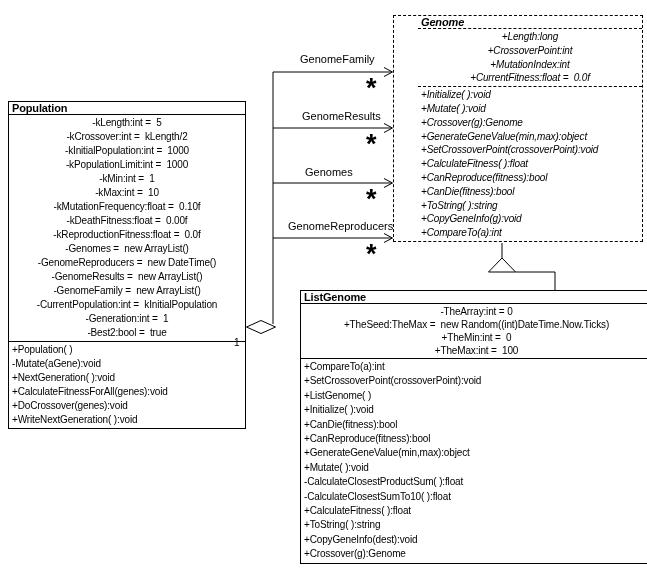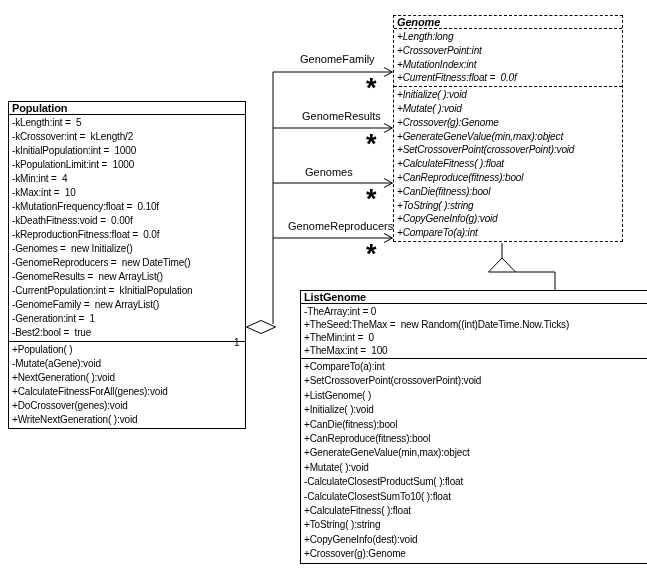--- a/index.html
+++ b/index.html
@@ -19,25 +19,25 @@
   .cls {
     position:absolute; background:#fff; border:1px solid #000;
     font-size:10px; letter-spacing:-0.15px;
   }
   .cls header {
     font-weight:bold; font-size:11px; line-height:12px; padding:0 3px;
     border-bottom:1px solid #000; white-space:pre;
   }
   .rows { list-style:none; padding:1px 3px; }
   .row  { line-height:14px; white-space:pre; }
-  .attrs { border-bottom:1px solid #000; }
+  .attrs { border-bottom:1px solid #000;text-align:center; }
 
   #population { left:8px; top:81px; width:238px;margin-top:20px; }
 
-  #genome { left:393px; top:15px; width:230px; border-style:dashed; }
+  #genome { left:393px; top:15px; width:250px; border-style:dashed;padding-left:24px; }
   #genome header { border-bottom-style:dashed; font-style:italic; }
   #genome .attrs { border-bottom-style:dashed; }
   #genome .row { font-style:italic; line-height:13.8px; }
 
   #listgenome { left:300px; top:290px; width:353px; }
   #listgenome .attrs .row { line-height:13px; }
   #listgenome .methods .row { line-height:14.4px; }
 </style>
 </head>
 <body>
@@ -45,30 +45,30 @@
 <div class="diagram">
 
   <section class="cls" id="population">
     <header>Population</header>
     <ul class="rows attrs">
 
     <li class="row">-kLength:int =  5</li>
         <li class="row">-kCrossover:int =  kLength/2</li>
         <li class="row">-kInitialPopulation:int =  1000</li>
         <li class="row">-kPopulationLimit:int =  1000</li>
-        <li class="row">-kMin:int =  4</li>
+        <li class="row">-kMin:int =  1</li>
         <li class="row">-kMax:int =  10</li>
         <li class="row">-kMutationFrequency:float =  0.10f</li>
-        <li class="row">-kDeathFitness:void =  0.00f</li>
+        <li class="row">-kDeathFitness:float =  0.00f</li>
         <li class="row">-kReproductionFitness:float =  0.0f</li>
-        <li class="row">-Genomes =  new Initialize()</li>
+        <li class="row">-Genomes =  new ArrayList()</li>
         <li class="row">-GenomeReproducers =  new DateTime()</li>
         <li class="row">-GenomeResults =  new ArrayList()</li>
+        <li class="row">-GenomeFamily =  new ArrayList()</li>
         <li class="row">-CurrentPopulation:int =  kInitialPopulation</li>
-        <li class="row">-GenomeFamily =  new ArrayList()</li>
         <li class="row">-Generation:int =  1</li>
         <li class="row">-Best2:bool =  true</li>
       </ul>
     <ul class="rows methods">
 
     <li class="row">+Population( )</li>
         <li class="row">-Mutate(aGene):void</li>
         <li class="row">+NextGeneration( ):void</li>
         <li class="row">+CalculateFitnessForAll(genes):void</li>
         <li class="row">+DoCrossover(genes):void</li>

